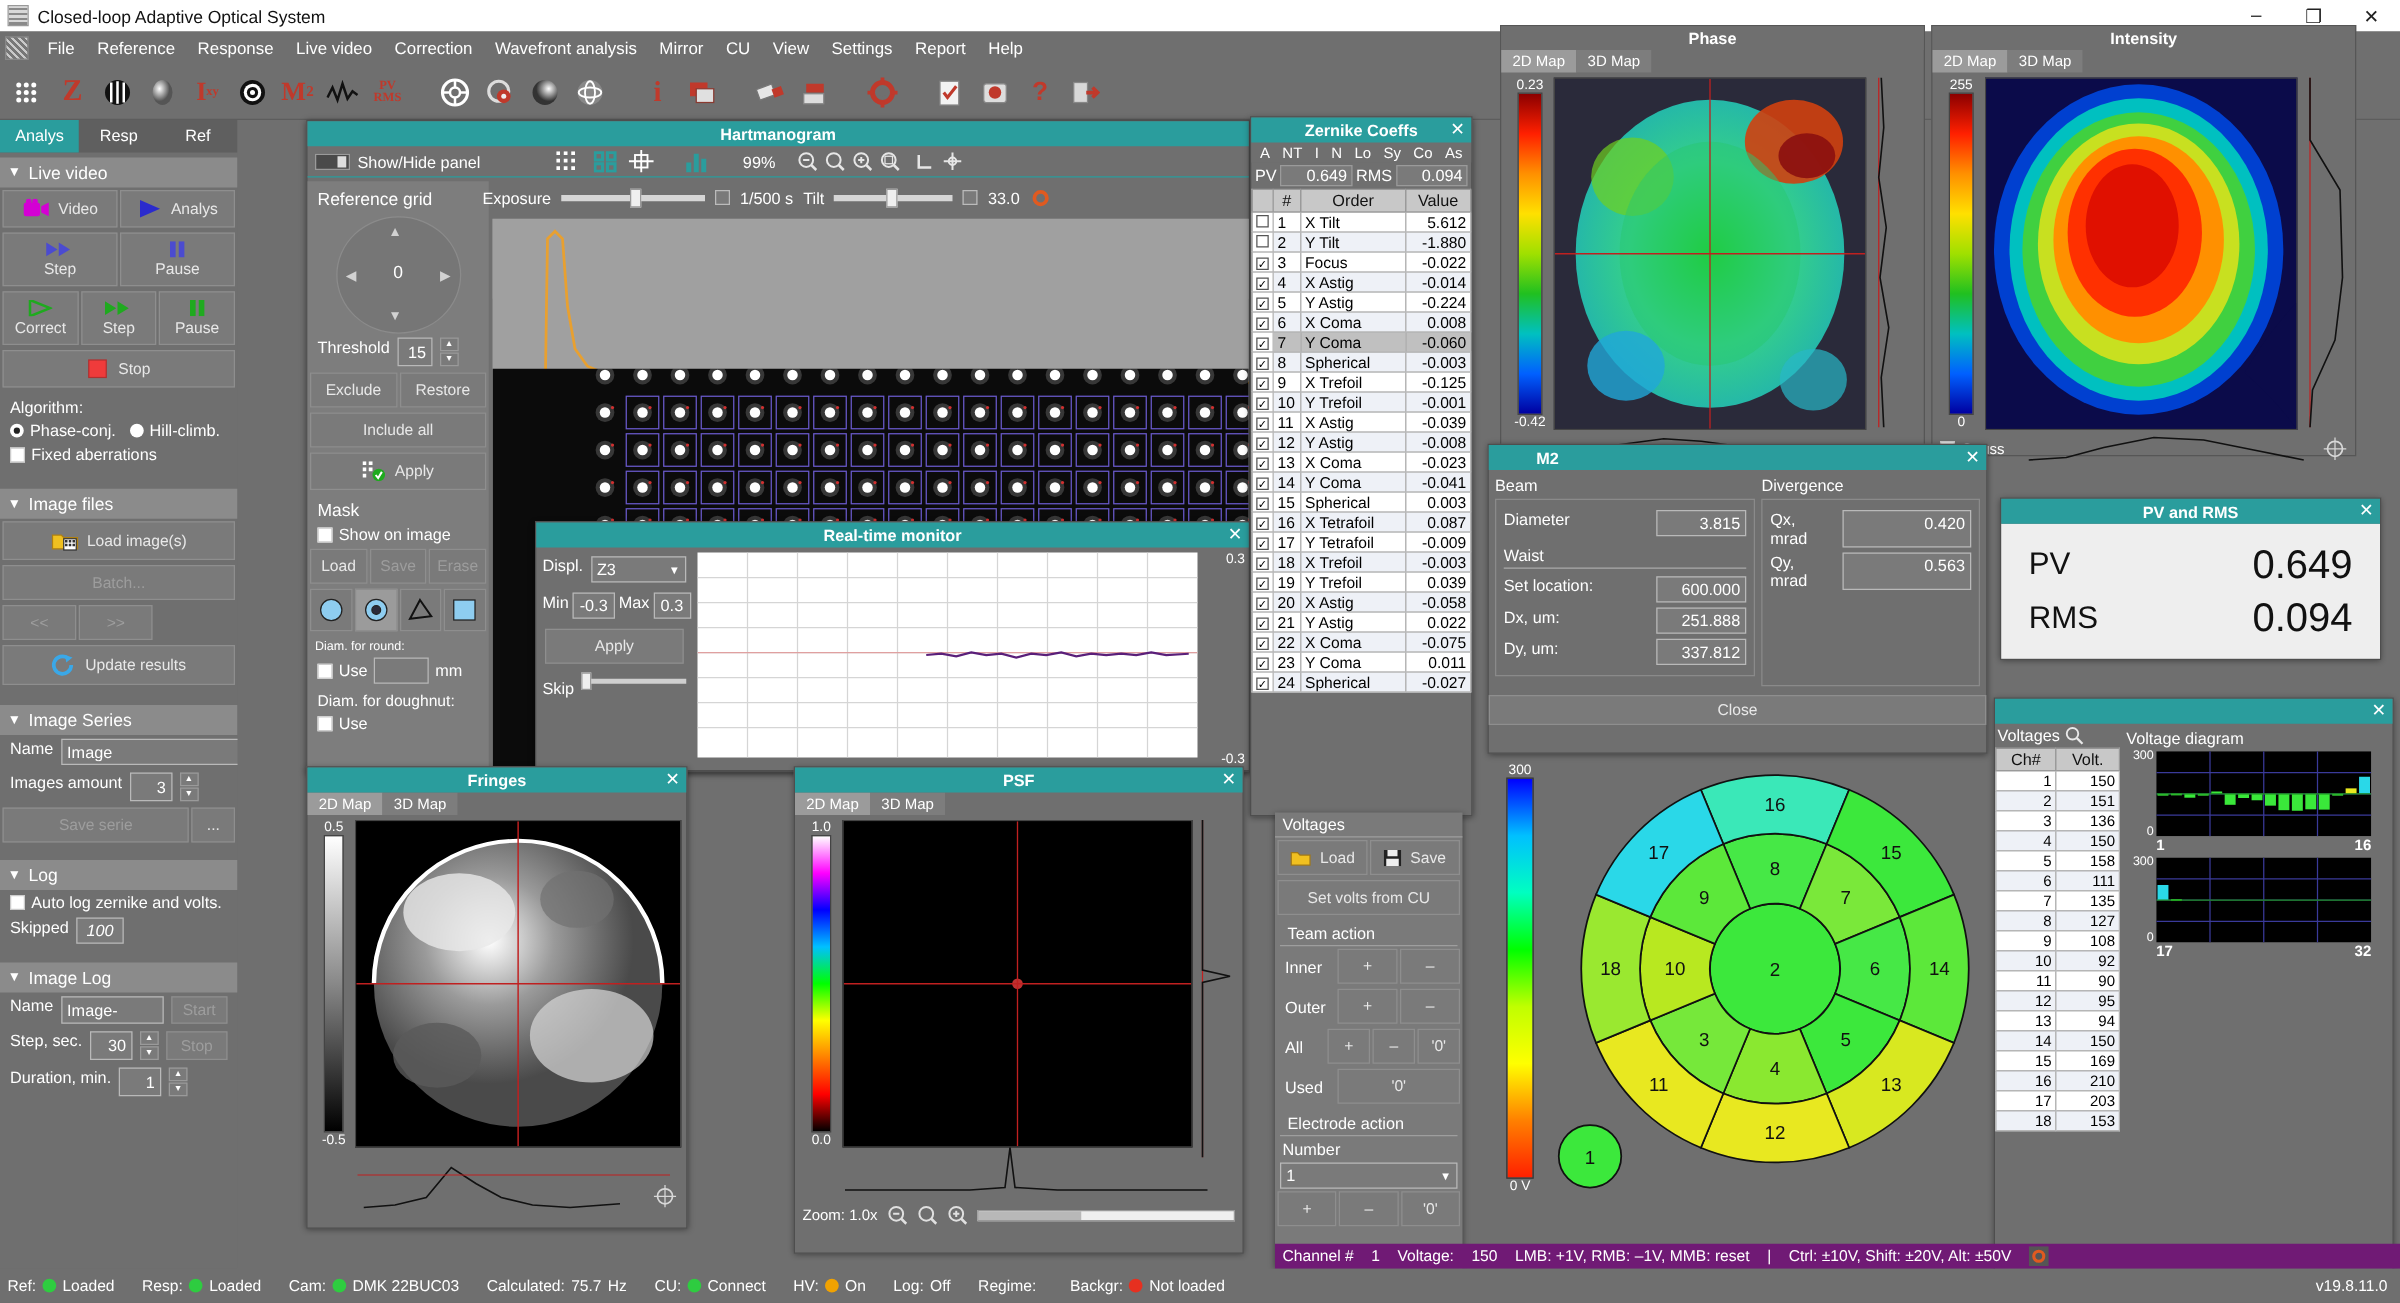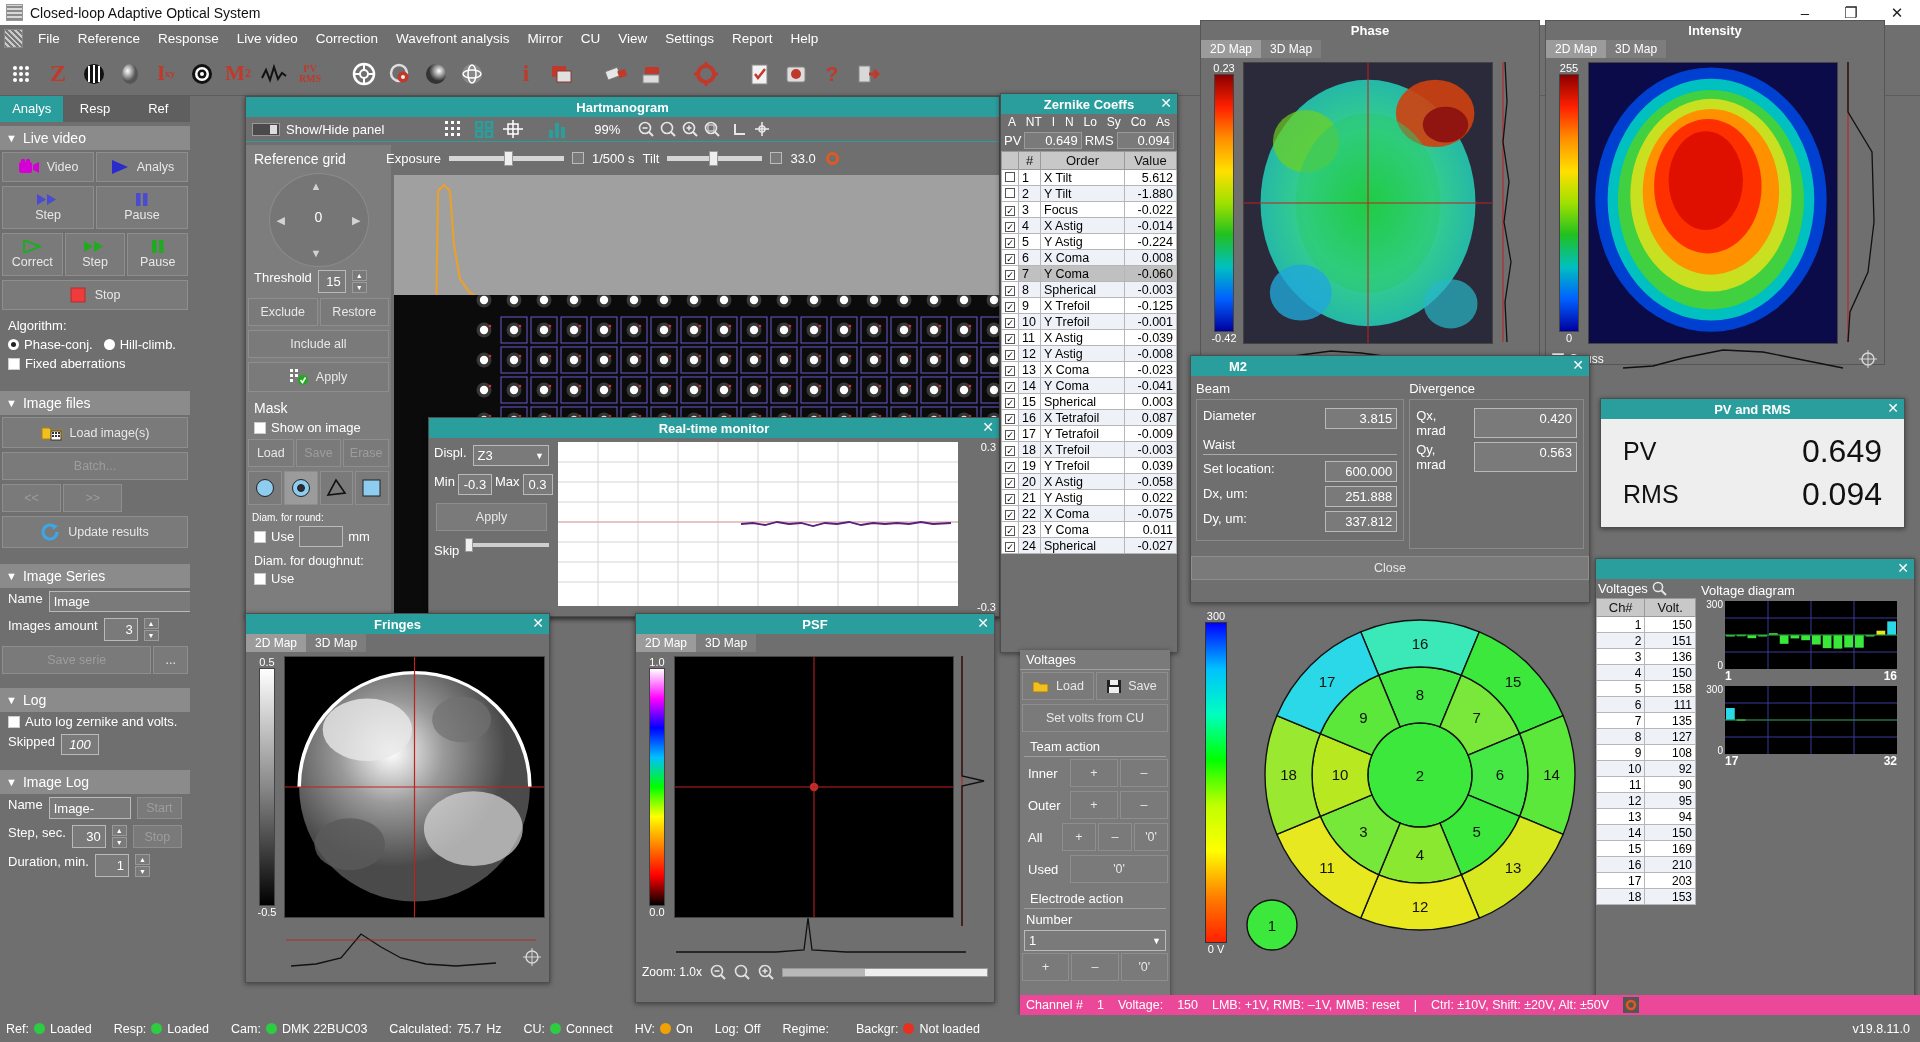--- a/index.html
+++ b/index.html
@@ -2198,21 +2198,21 @@
           </svg>
       </div>
       <div style="display:flex;margin-left:24px;width:172px;justify-content:space-between;font-size:12px;font-weight:bold;">
         <span>17</span>
         <span>32</span>
       </div>
     </div>
   </div>
 </div>
 
-<div style="position:absolute;left:1020px;bottom:27px;right:0;height:20px;background:#ec4899;display:flex;align-items:center;gap:14px;font-size:12.5px;padding-left:6px;">
+<div style="position:absolute;left:1020px;bottom:27px;right:0;height:20px;background:#701a75;display:flex;align-items:center;gap:14px;font-size:12.5px;padding-left:6px;">
   <span>Channel #</span>
   <span>1</span>
   <span>Voltage:</span>
   <span>150</span>
   <span>LMB: +1V, RMB: –1V, MMB: reset</span>
   <span>|</span>
   <span>Ctrl: ±10V, Shift: ±20V, Alt: ±50V</span>
   <svg width="16" height="16">
       <rect x="0" y="0" width="16" height="16" fill="#555"></rect>
       <circle cx="8" cy="8" r="4" fill="none" stroke="#e05a20" stroke-width="2.5"></circle>

